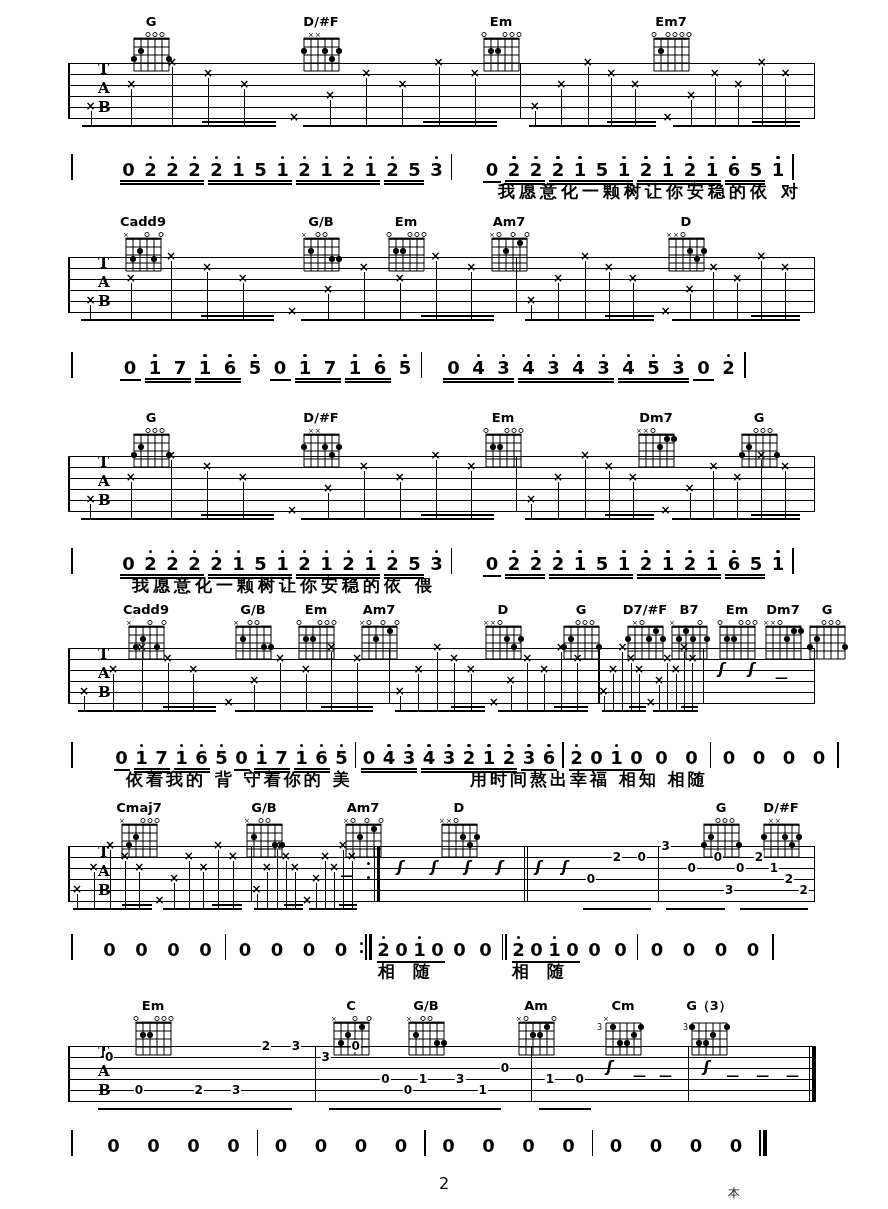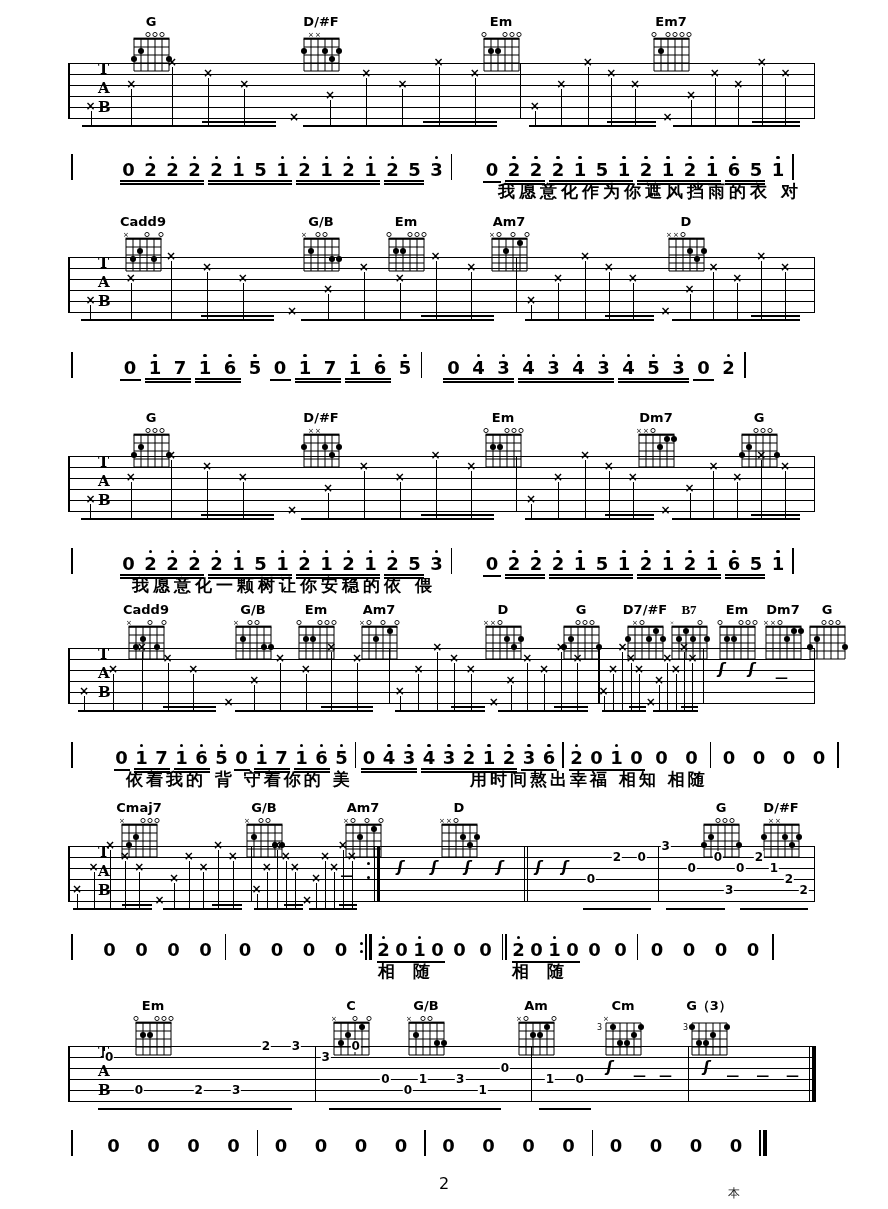--- a/index.html
+++ b/index.html
@@ -385,21 +385,21 @@
           <div class="ds">
             <div class="d"></div>
           </div>
           <div class="nt">1</div>
         </div>
       </div>
       <div class="mbar">
         <i style="width: 1.5px;"></i>
       </div>
     </div>
-    <div class="lyric" style="left: 498px; top: 181px; letter-spacing: 4px;">我愿意化作为你遮风挡雨的衣 对</div>
+    <div class="lyric" style="left: 498px; top: 181px; letter-spacing: 4px;">我愿意化一颗树让你安稳的依 对</div>
     <div class="chord" style="left: 114px; top: 214px;"><div class="cname">Cadd9</div><svg width="58" height="48" viewBox="0 0 58 48">
         <text x="12" y="8" font-size="7" text-anchor="middle" fill="#000000">×</text>
         <circle cx="33" cy="5.5" r="2.1" fill="none" stroke="#000000" stroke-width="0.9"></circle>
         <circle cx="47" cy="5.5" r="2.1" fill="none" stroke="#000000" stroke-width="0.9"></circle>
         <rect x="11.5" y="8.6" width="36" height="2" fill="#000000"></rect>
         <line x1="12" y1="10" x2="47" y2="10" stroke="#000000" stroke-width="1"></line>
         <line x1="12" y1="18" x2="47" y2="18" stroke="#000000" stroke-width="1"></line>
         <line x1="12" y1="26" x2="47" y2="26" stroke="#000000" stroke-width="1"></line>
         <line x1="12" y1="34" x2="47" y2="34" stroke="#000000" stroke-width="1"></line>
         <line x1="12" y1="42" x2="47" y2="42" stroke="#000000" stroke-width="1"></line>
@@ -1223,21 +1223,21 @@
         <line x1="19" y1="10" x2="19" y2="42" stroke="#000000" stroke-width="1"></line>
         <line x1="26" y1="10" x2="26" y2="42" stroke="#000000" stroke-width="1"></line>
         <line x1="33" y1="10" x2="33" y2="42" stroke="#000000" stroke-width="1"></line>
         <line x1="40" y1="10" x2="40" y2="42" stroke="#000000" stroke-width="1"></line>
         <line x1="47" y1="10" x2="47" y2="42" stroke="#000000" stroke-width="1"></line>
         <circle cx="12" cy="22" r="3" fill="#000000"></circle>
         <circle cx="33" cy="22" r="3" fill="#000000"></circle>
         <circle cx="40" cy="14" r="3" fill="#000000"></circle>
         <circle cx="47" cy="22" r="3" fill="#000000"></circle>
       </svg></div>
-    <div class="chord" style="left: 660px; top: 602px; font-family: Liberation Serif, serif;"><div class="cname">B7</div><svg width="58" height="48" viewBox="0 0 58 48">
+    <div class="chord" style="left: 660px; top: 602px;"><div class="cname">B7</div><svg width="58" height="48" viewBox="0 0 58 48">
         <text x="12" y="8" font-size="7" text-anchor="middle" fill="#000000">×</text>
         <circle cx="40" cy="5.5" r="2.1" fill="none" stroke="#000000" stroke-width="0.9"></circle>
         <rect x="11.5" y="8.6" width="36" height="2" fill="#000000"></rect>
         <line x1="12" y1="10" x2="47" y2="10" stroke="#000000" stroke-width="1"></line>
         <line x1="12" y1="18" x2="47" y2="18" stroke="#000000" stroke-width="1"></line>
         <line x1="12" y1="26" x2="47" y2="26" stroke="#000000" stroke-width="1"></line>
         <line x1="12" y1="34" x2="47" y2="34" stroke="#000000" stroke-width="1"></line>
         <line x1="12" y1="42" x2="47" y2="42" stroke="#000000" stroke-width="1"></line>
         <line x1="12" y1="10" x2="12" y2="42" stroke="#000000" stroke-width="1"></line>
         <line x1="19" y1="10" x2="19" y2="42" stroke="#000000" stroke-width="1"></line>

